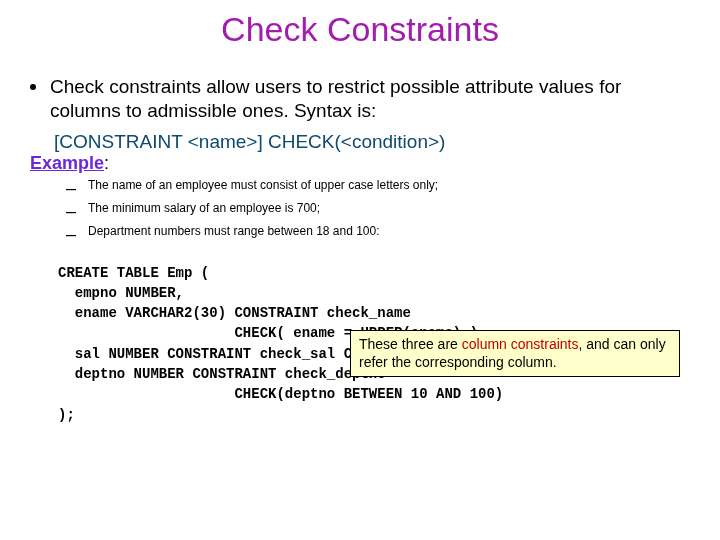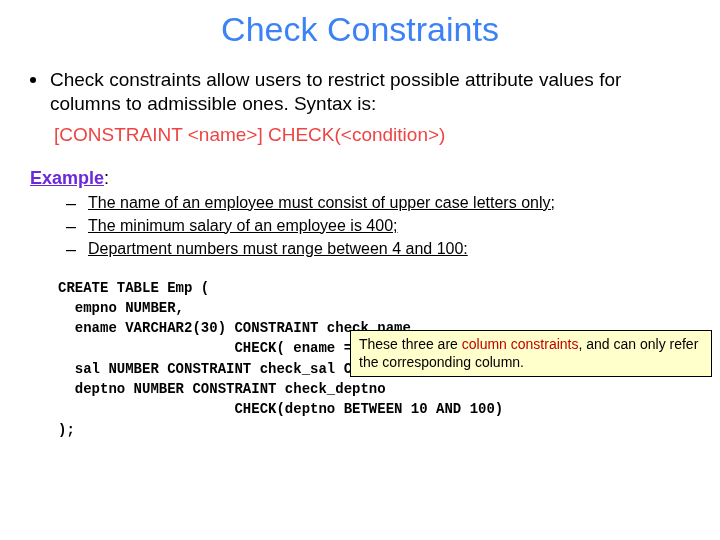--- a/index.html
+++ b/index.html
@@ -10,22 +10,22 @@
     font-family: Arial, Helvetica, sans-serif;
     padding: 10px 30px 20px 30px;
     position: relative;
     overflow: hidden;
   }
   .title {
     text-align: center;
     font-family: "Trebuchet MS", Verdana, sans-serif;
     font-size: 34px;
     font-weight: 400;
-    color: #3b82f6;
-    margin-bottom: 19px;
+    color: #a21caf;
+    margin-bottom: 26px;
   }
   .bullet-row {
     display: flex;
     align-items: flex-start;
     margin-bottom: 8px;
   }
   .bullet-dot {
     width: 6px;
     height: 6px;
     border-radius: 50%;
@@ -34,24 +34,23 @@
     margin-right: 14px;
     flex-shrink: 0;
   }
   .main-text {
     font-size: 19px;
     color: #000;
     line-height: 1.25;
   }
   .syntax-line {
     font-size: 19px;
-    color: #ef4444;
+    color: #0c4a6e;
     margin-left: 24px;
     margin-top: 2px;
-    margin-bottom: 22px;
   }
   .example-label {
     font-size: 18px;
     color: #6d28d9;
     font-weight: bold;
     text-decoration: underline;
     display: inline;
   }
   .example-colon {
     font-size: 18px;
@@ -65,29 +64,28 @@
     display: flex;
     align-items: flex-start;
     margin-bottom: 2px;
   }
   .dash {
     font-size: 18px;
     margin-right: 12px;
     flex-shrink: 0;
   }
   .sub-text {
-    font-size: 16px;
+    font-size: 12px;
     line-height: 1.3;
-    text-decoration: underline;
   }
   .callout {
     position: absolute;
     left: 350px;
     top: 330px;
-    width: 362px;
+    width: 330px;
     background: #ffffcc;
     border: 1px solid #000;
     padding: 5px 8px;
     font-size: 14px;
     line-height: 1.25;
     z-index: 2;
   }
   .callout .hl {
     color: #c00000;
   }
@@ -117,25 +115,25 @@
   <span class="example-label">Example</span><span class="example-colon">:</span>
 </div>
 
 <div class="sub-list">
   <div class="sub-item">
     <div class="dash">–</div>
     <div class="sub-text">The name of an employee must consist of upper case letters only;</div>
   </div>
   <div class="sub-item">
     <div class="dash">–</div>
-    <div class="sub-text">The minimum salary of an employee is 400;</div>
+    <div class="sub-text">The minimum salary of an employee is 700;</div>
   </div>
   <div class="sub-item">
     <div class="dash">–</div>
-    <div class="sub-text">Department numbers must range between 4 and 100:</div>
+    <div class="sub-text">Department numbers must range between 18 and 100:</div>
   </div>
 </div>
 
 <div class="callout">
   <span>These three are </span><span class="hl">column constraints</span><span>, and can only refer the corresponding column.</span>
 </div>
 
 <div class="code-block">CREATE TABLE Emp (
   empno NUMBER,
   ename VARCHAR2(30) CONSTRAINT check_name

